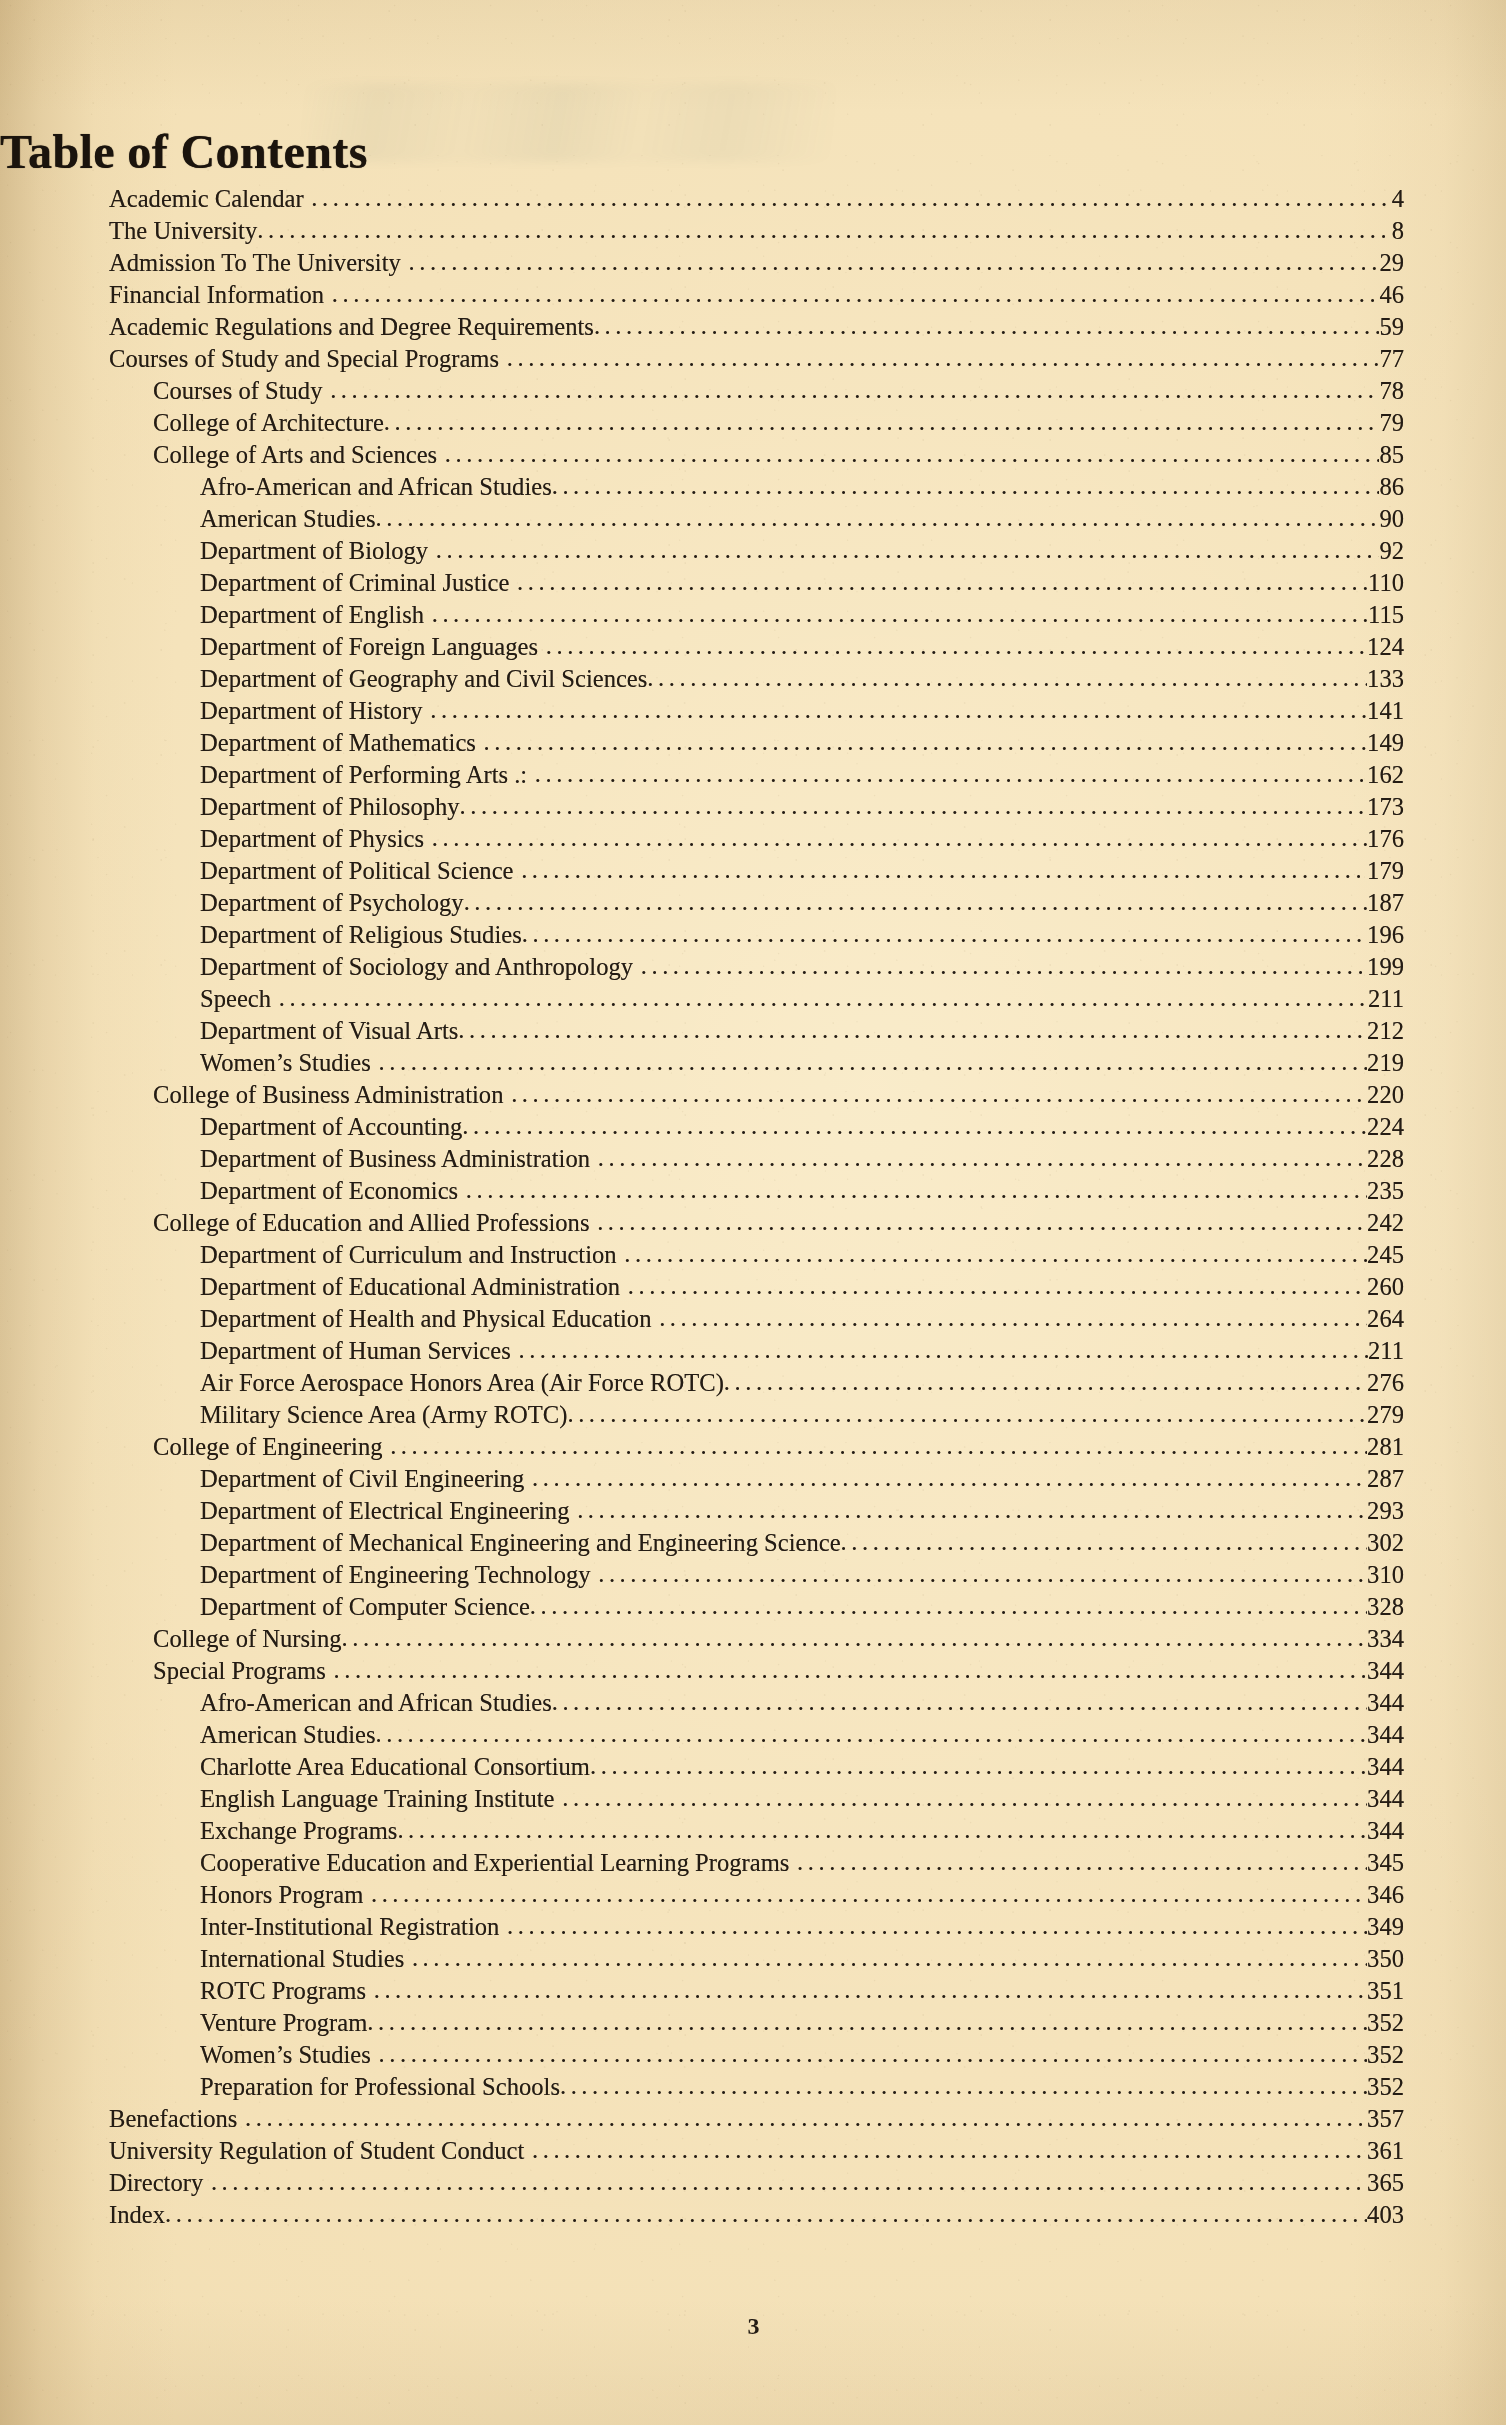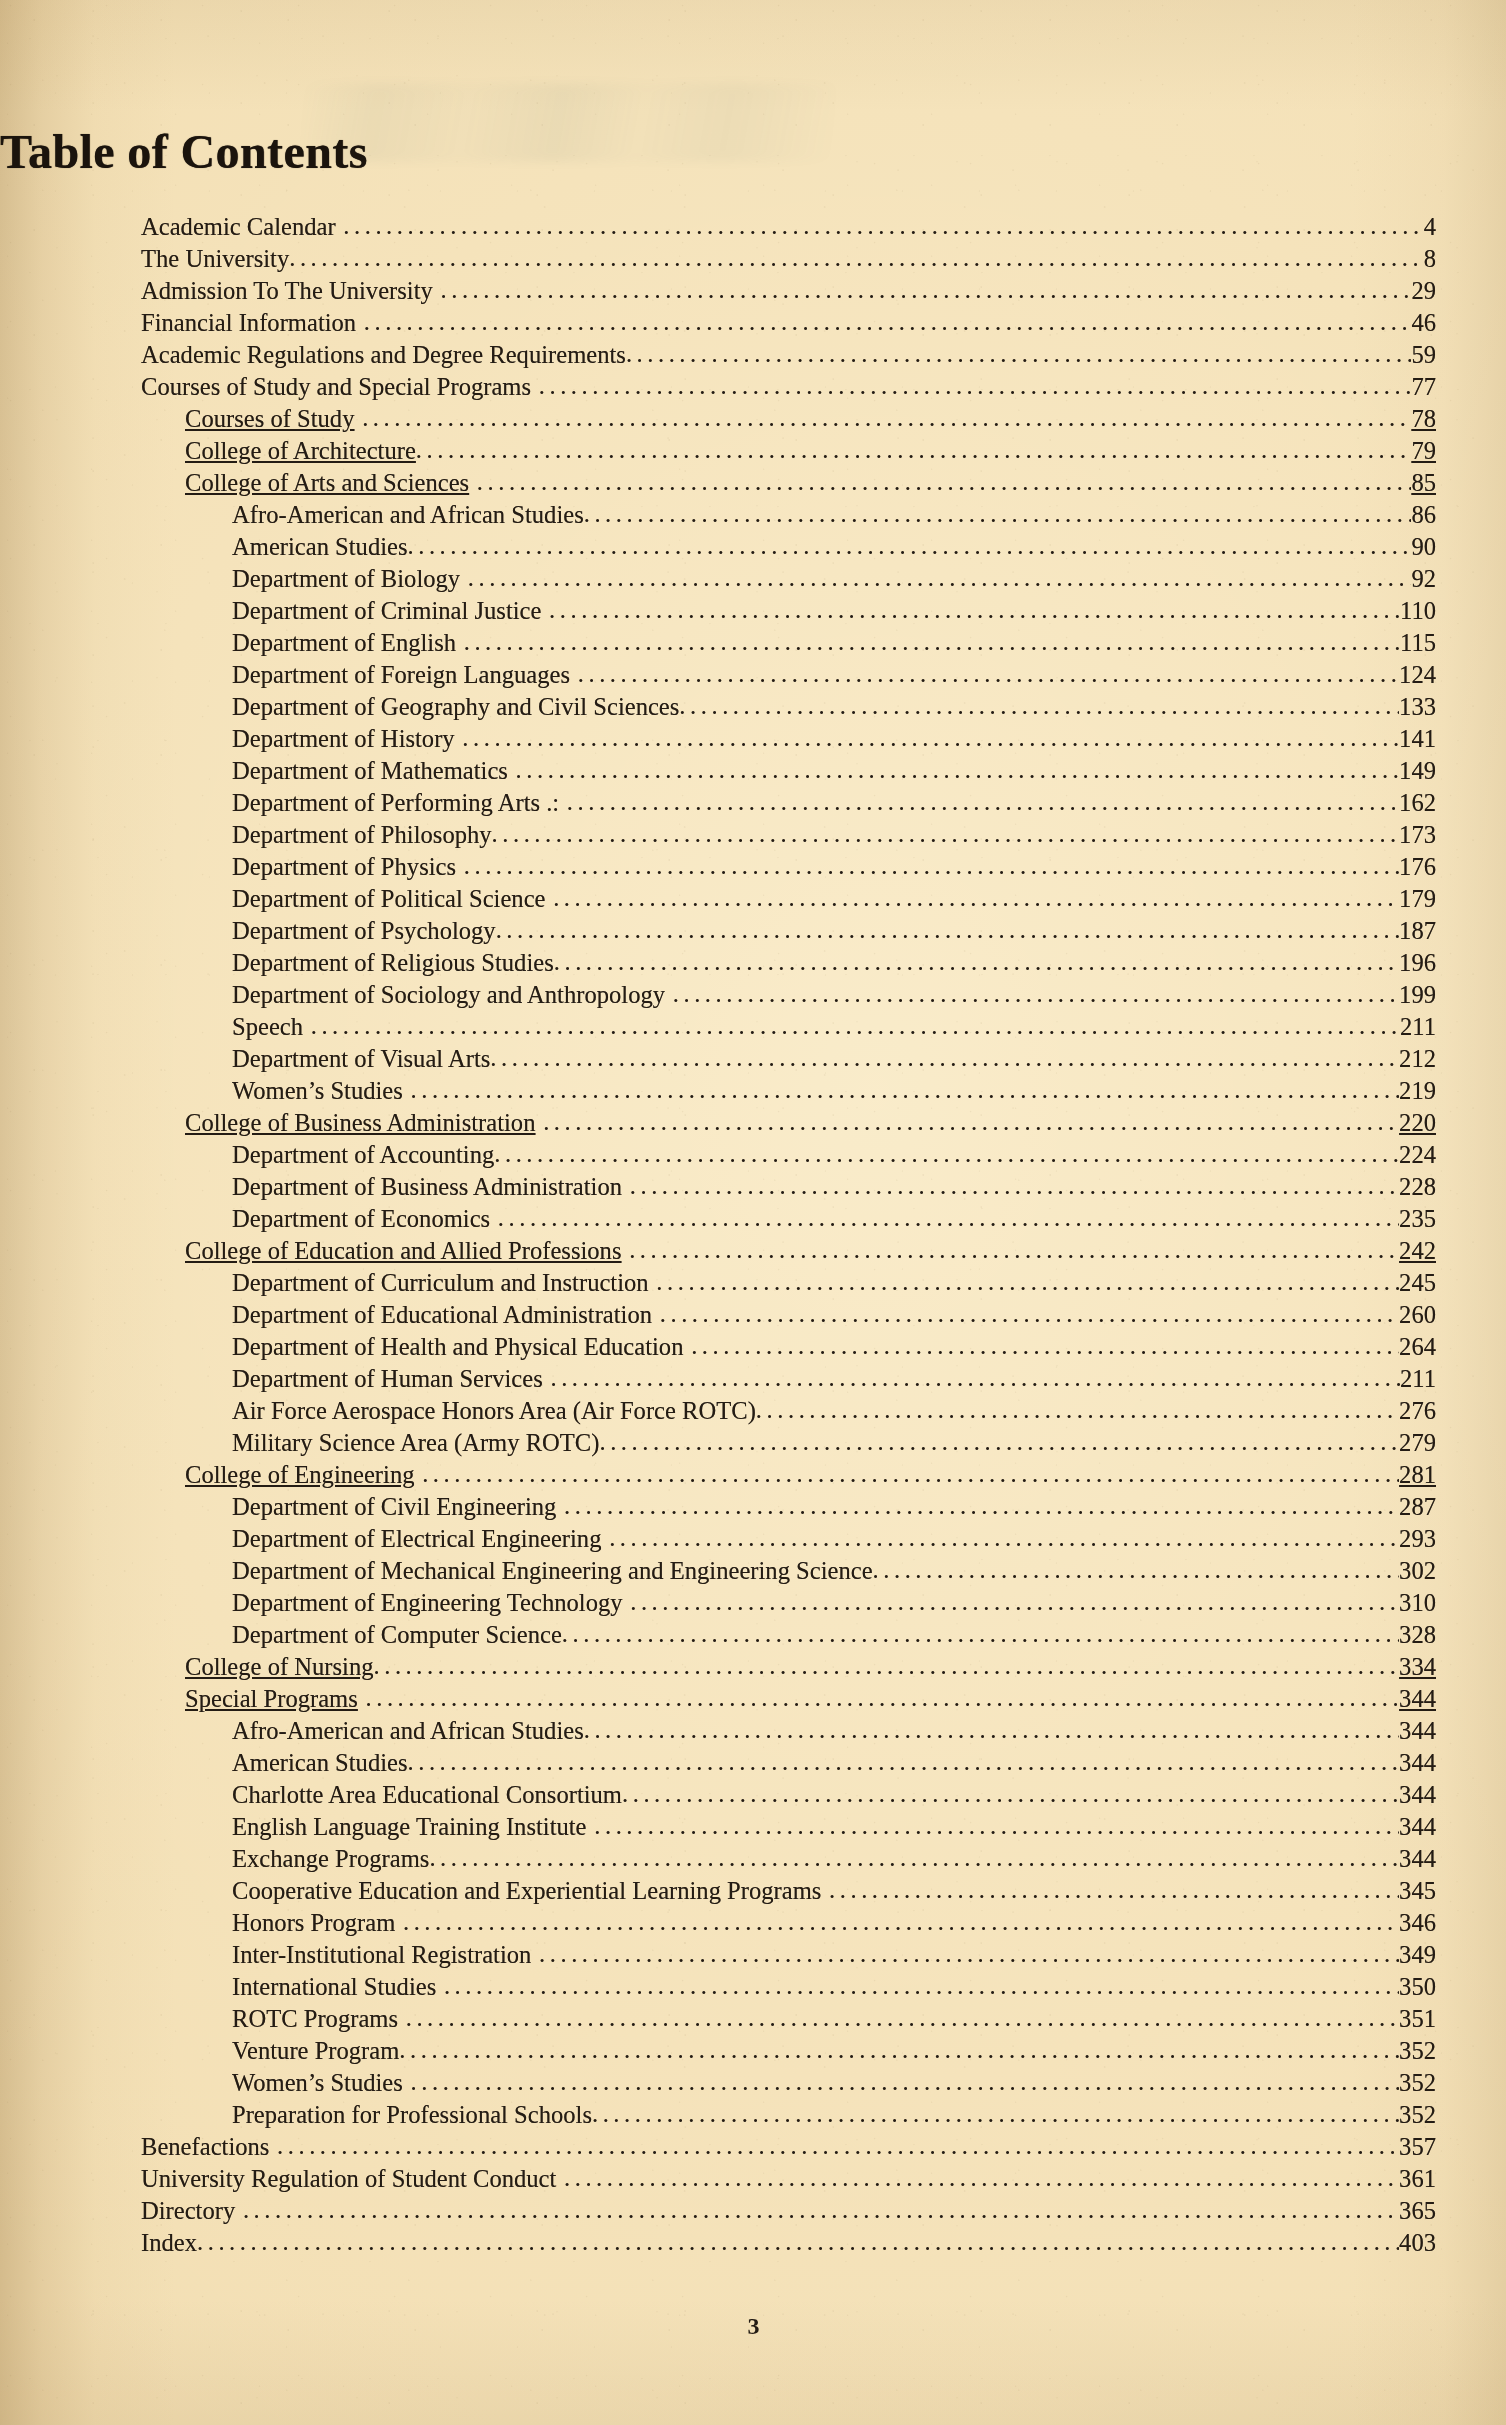--- a/index.html
+++ b/index.html
@@ -72,23 +72,22 @@
     line-height: 1.02;
     font-weight: bold;
     letter-spacing: 0.4px;
     color: #1b140d;
     text-shadow: 0 0 0.8px rgba(30,22,14,0.75), 0.4px 0.4px 0 rgba(40,30,18,0.30);
   }
 
   #toc {
     position: absolute;
     left: 109px;
-    top: 208px;
+    top: 180px;
     width: 1295px;  
-    margin-left: 32px;
   }
 
   .entry {
     display: flex;
     align-items: flex-end;
     height: 32px;
     font-size: 24.6px;
     line-height: 1;
     white-space: nowrap;
     color: #241c14;
@@ -112,21 +111,21 @@
     font-size: 24.6px;
     line-height: 1;
   }
   .entry .pg {
     flex: 0 0 auto;
     text-align: right;
   }
 
   
   .lvl1 { margin-left: 0px; }
-  .lvl2 { margin-left: 44px; text-decoration: underline; }
+  .lvl2 { margin-left: 44px; }
   .lvl3 { margin-left: 91px; }
 
   
   .gap   .leader { margin-left: 7.7px; }
   .nogap .leader { margin-left: 0px; }
 
   #folio {
     position: absolute;
     left: 0;
     right: 0;

